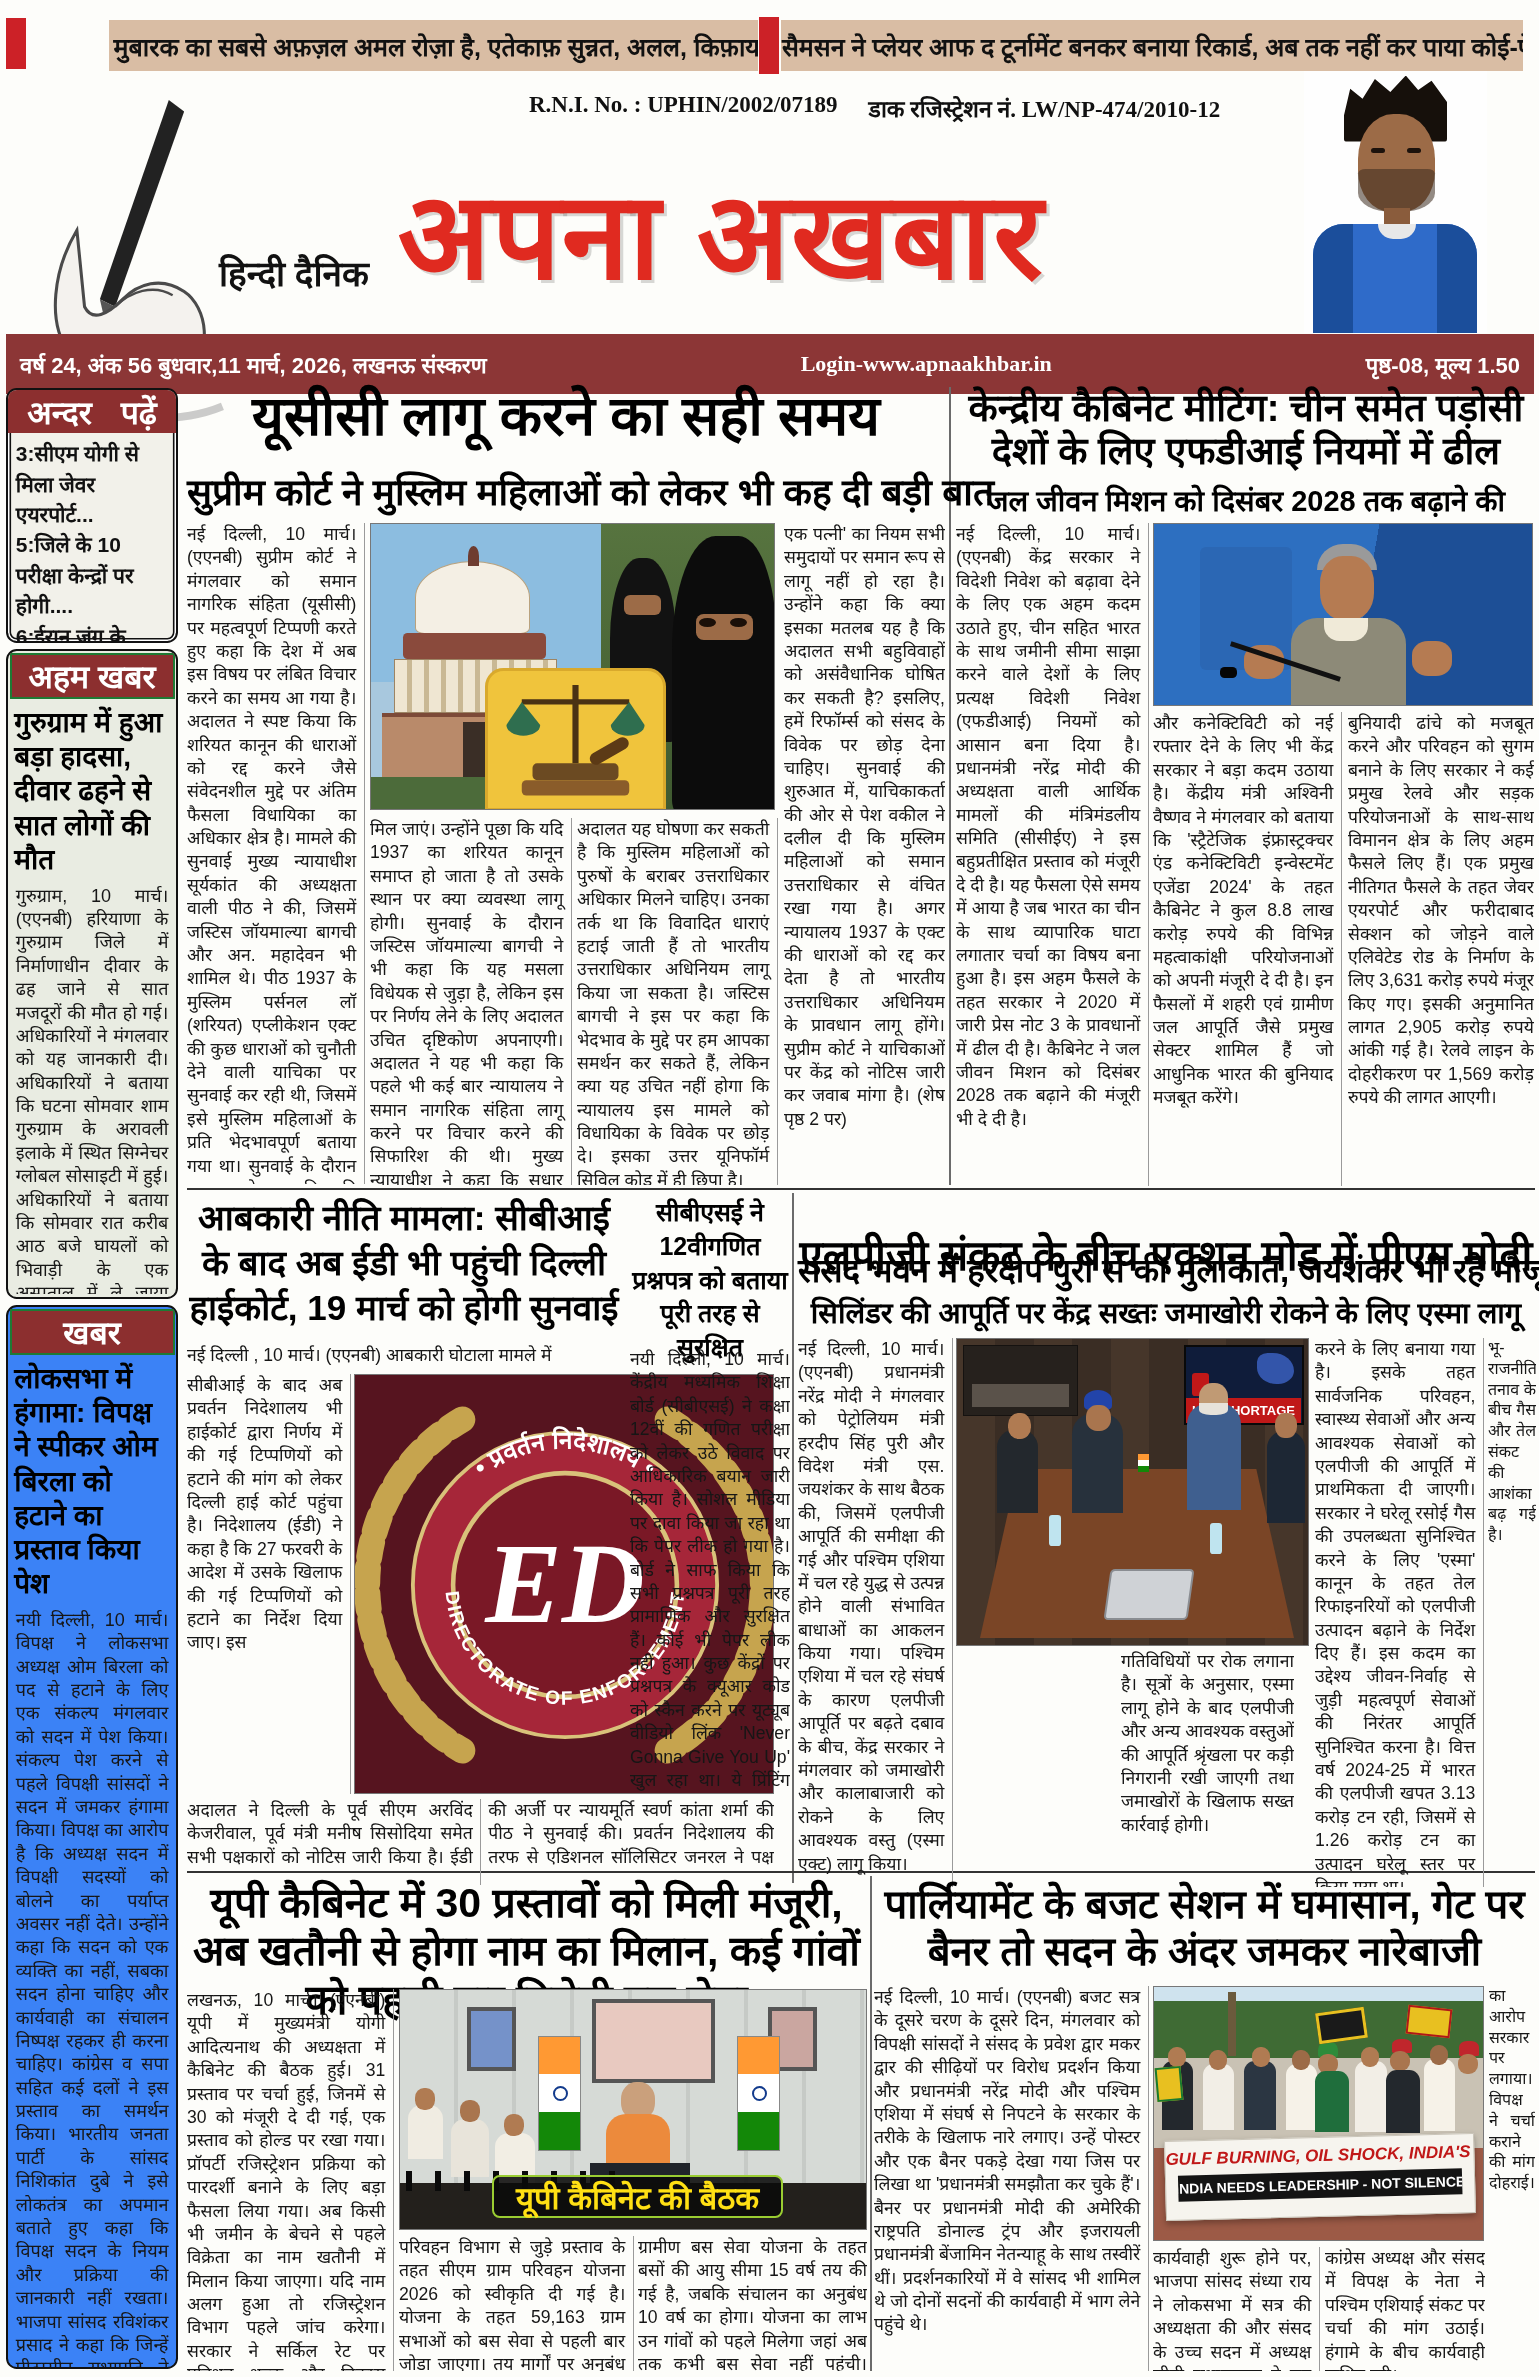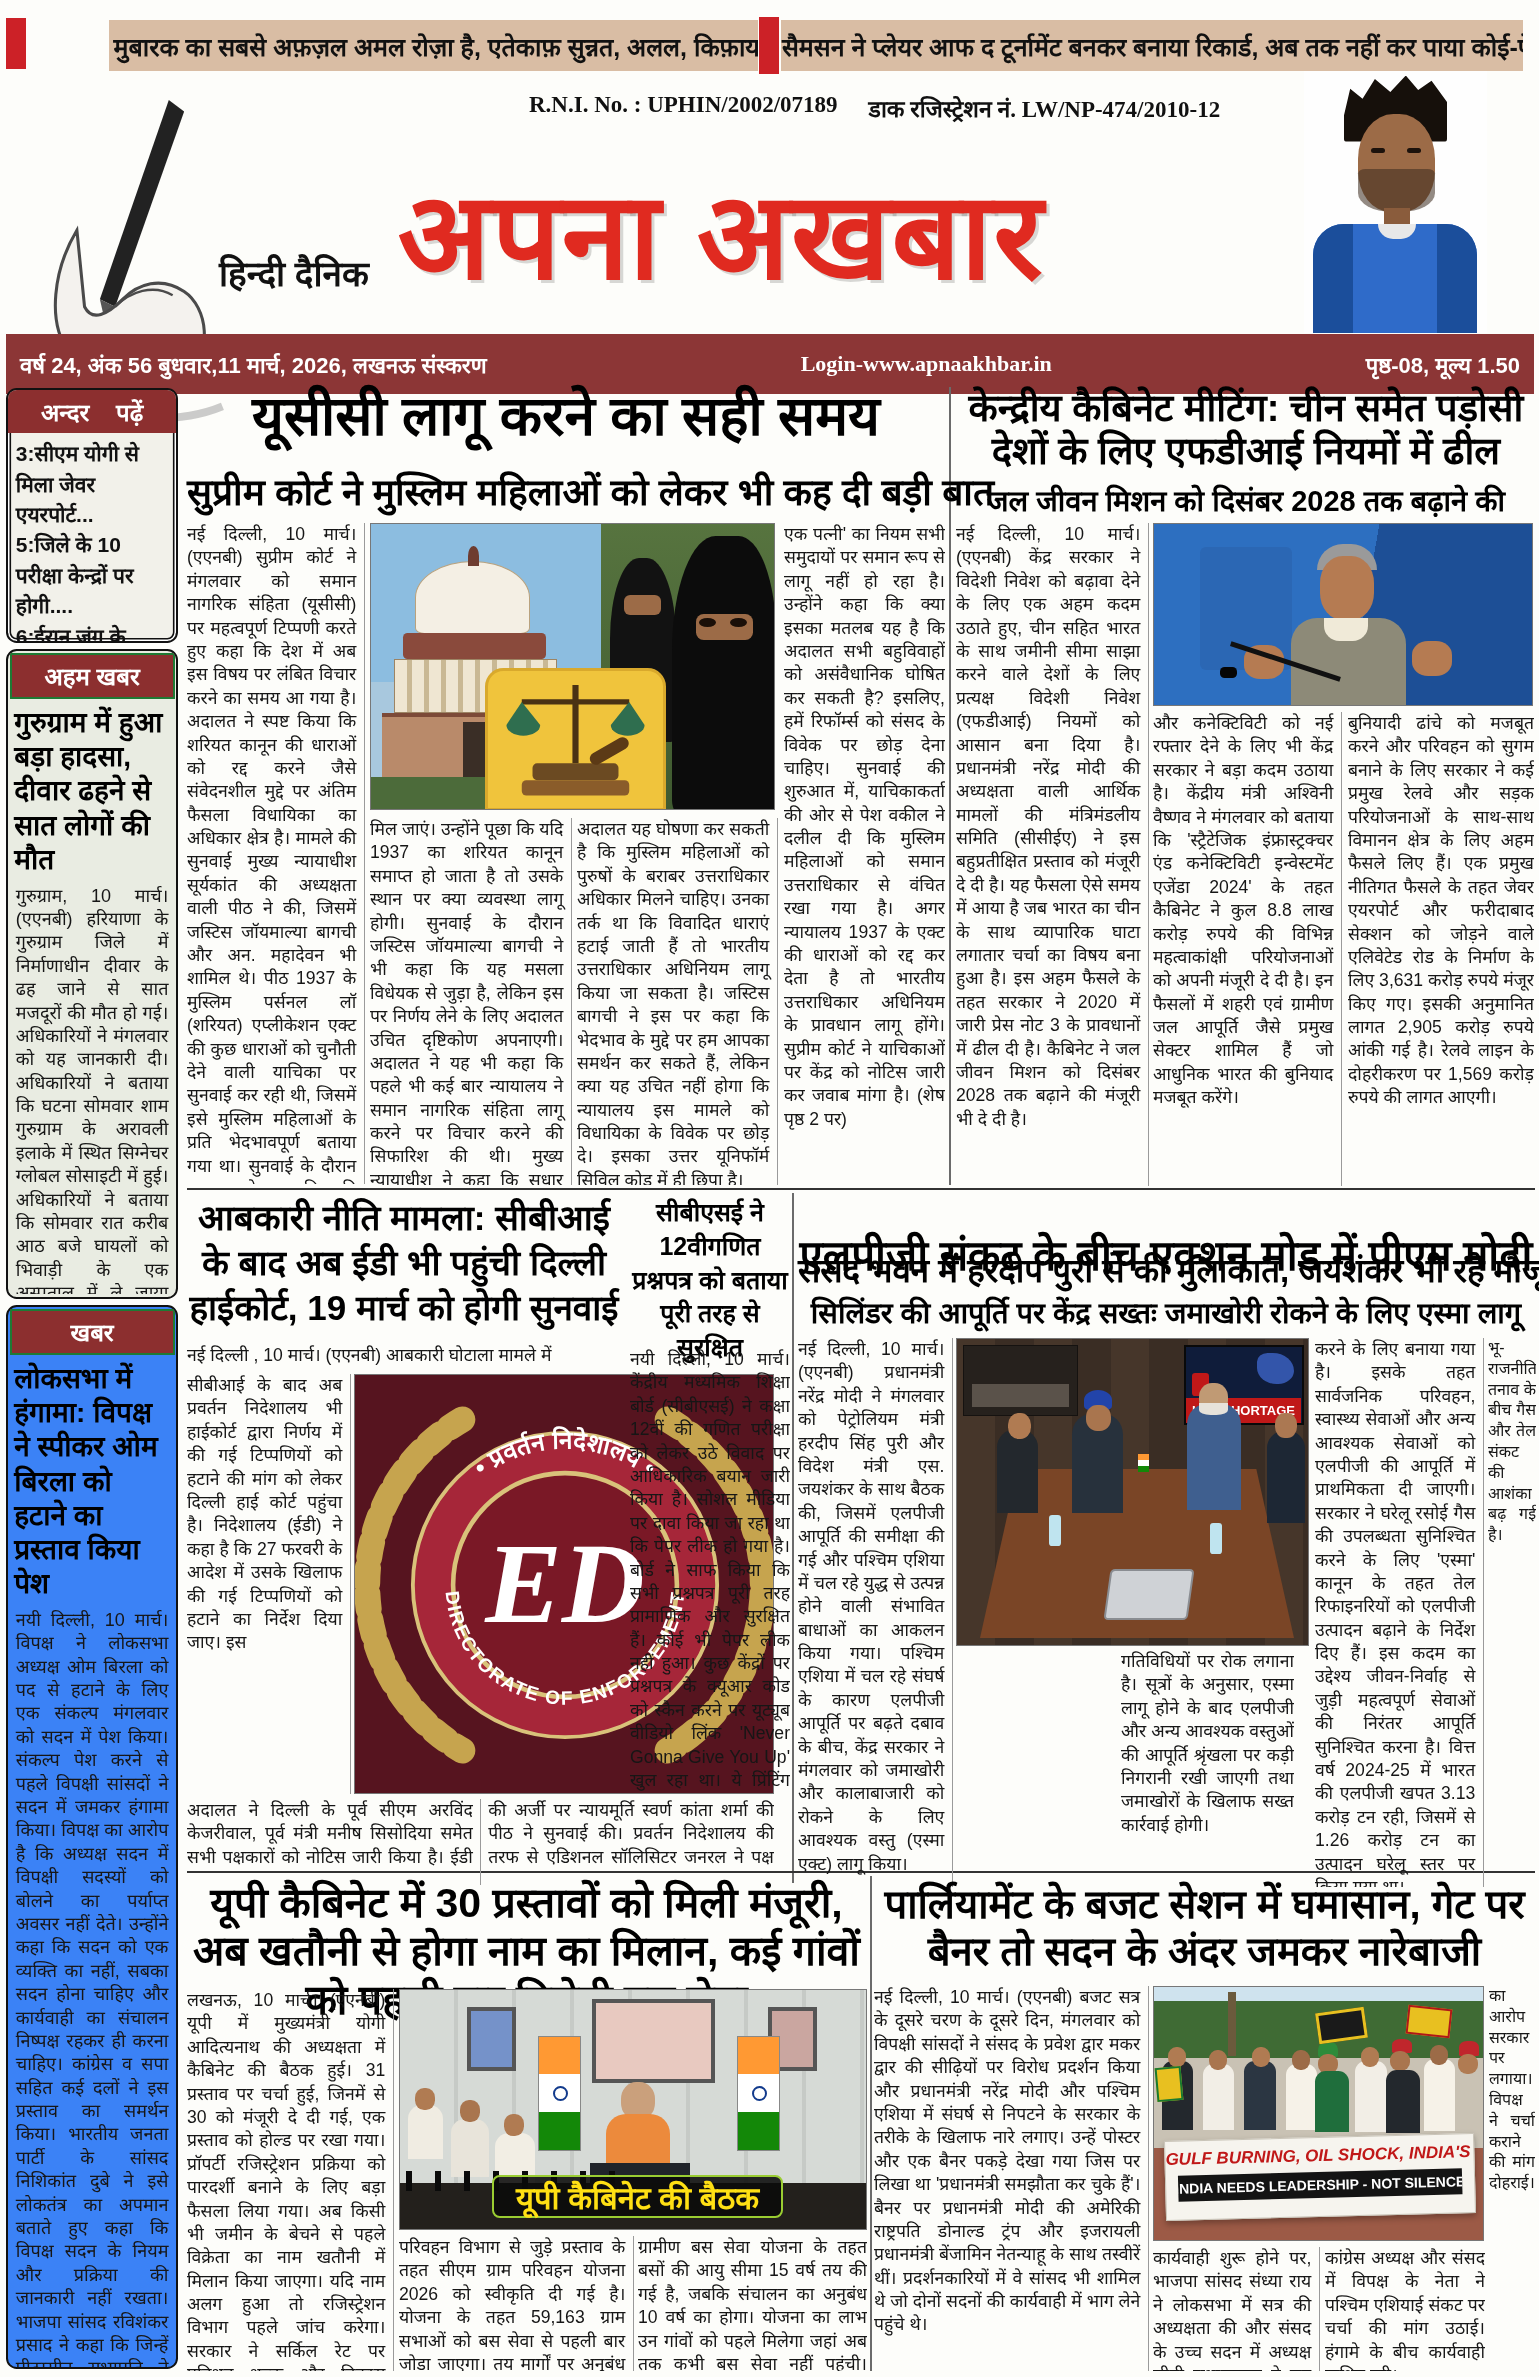--- a/index.html
+++ b/index.html
@@ -12,21 +12,21 @@
   .logo { color:#e02a20; font-weight:800; font-size:121px; text-align:center; line-height:188px; white-space:nowrap; text-shadow:3.1px 3.1px 0 rgba(0,0,0,.15); letter-spacing:1.5px; }
   .hindidainik { font-size:35px; font-weight:800; color:#111; }
   .rni { font-family:"Liberation Serif","DejaVu Serif",serif; font-weight:bold; font-size:23px; color:#111; display:flex; gap:31px; }
   .headline { font-weight:800; color:#000; text-align:center; }
   .col { font-size:17.6px; line-height:1.33; text-align:justify; color:#161616; overflow:hidden; }
   .nrule { border-right:1.2px solid #9a9a9a; padding-right:7.7px; }
   .rule-v { background:#6b6b6b; width:1.5px; }
   .rule-h { background:#333; height:1.9px; }
   .sidebox { border:2.7px solid #111; border-radius:10.7px; overflow:hidden; }
   .greenbox { border:2.7px solid #111; border-radius:10.7px; overflow:hidden; box-shadow:0 0 0 0 #1e7a34; }
-  .boxhead { background:#8c2f2f; color:#fff; font-weight:800; font-size:24px; text-align:right; border:2.3px solid #1e7a34; display:flex; align-items:center; justify-content:center; }
+  .boxhead { background:#8c2f2f; color:#fff; font-weight:800; font-size:32px; text-align:right; border:2.3px solid #1e7a34; display:flex; align-items:center; justify-content:center; }
   .boxheadline { font-weight:800; color:#000; line-height:1.22; padding:6.1px 6.1px 3.1px 6.1px; }
   .boxbody { font-size:18px; line-height:1.3; text-align:justify; color:#161616; padding:4.6px 7.7px; overflow:hidden; }
   .photo { overflow:hidden; border:0.8px solid #777; }
   .capband { position:absolute; background:rgba(10,10,10,.88); border:2.3px solid #9acd32; border-radius:7.7px; color:#ffe014; font-weight:800; font-size:31px; display:flex; align-items:center; justify-content:center; }
   .smalltxt { font-size:16px; line-height:1.3; }
 </style>
 </head>
 <body>
 
 <div class="page">

